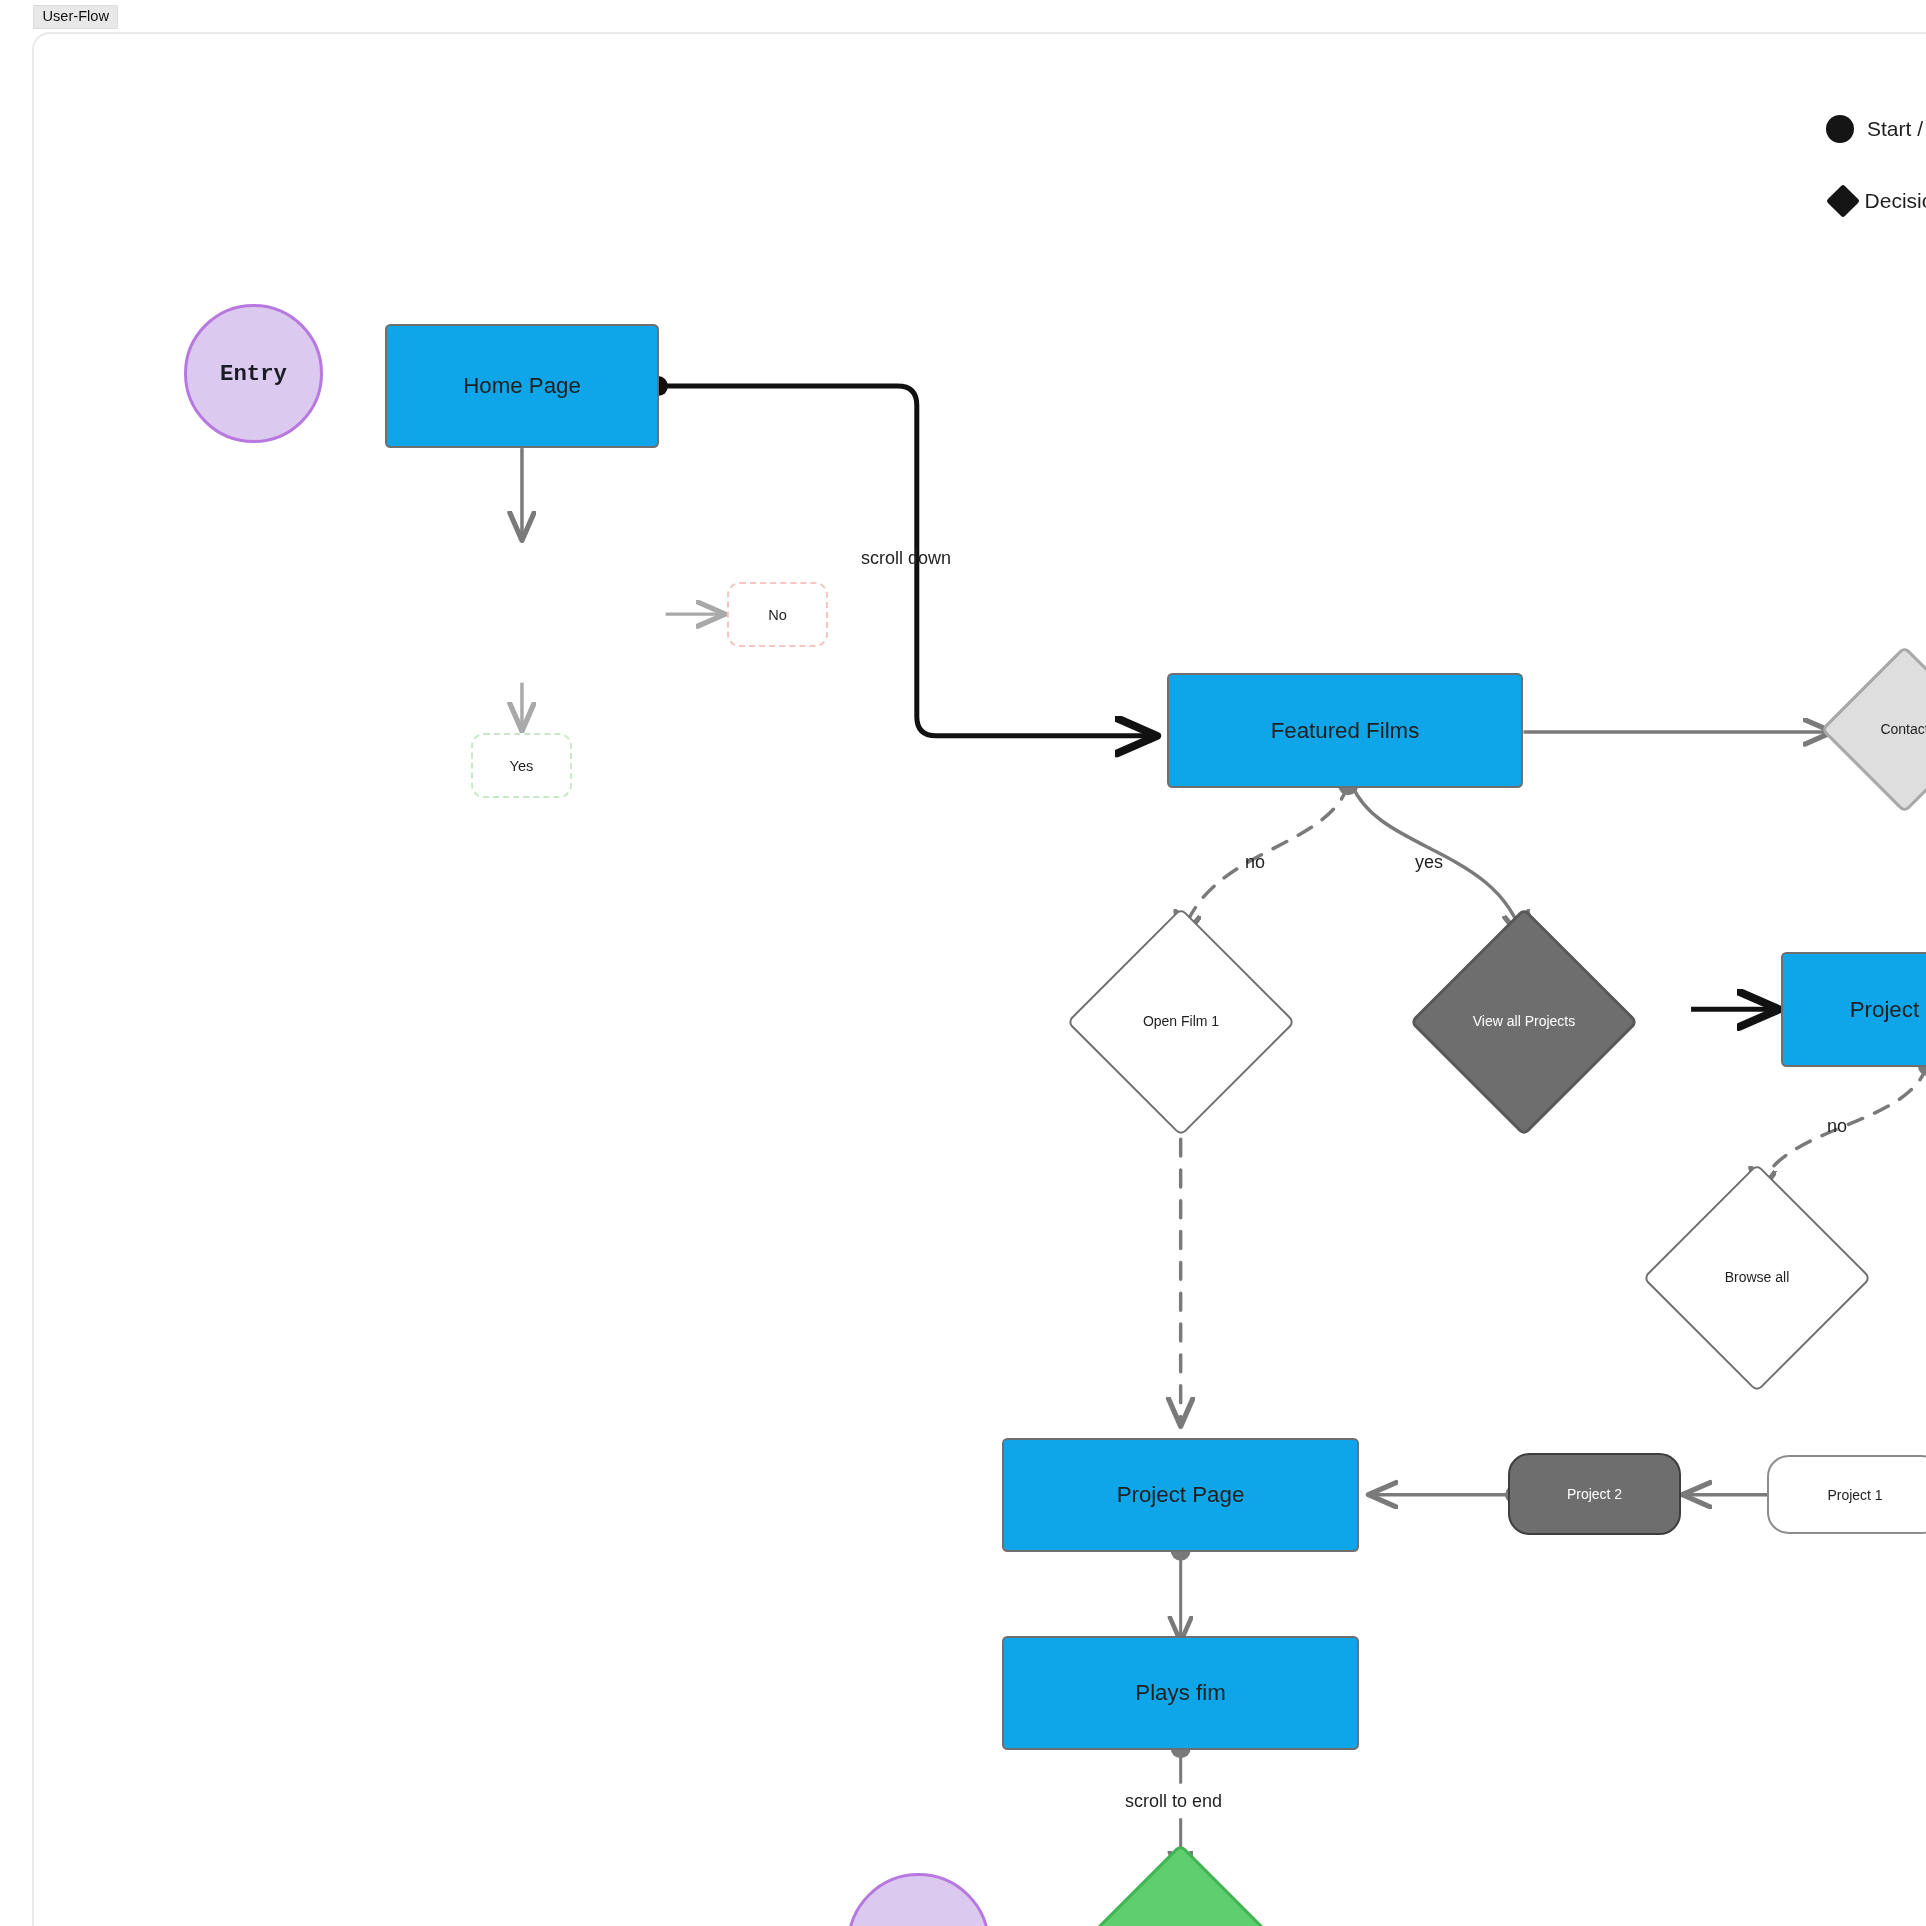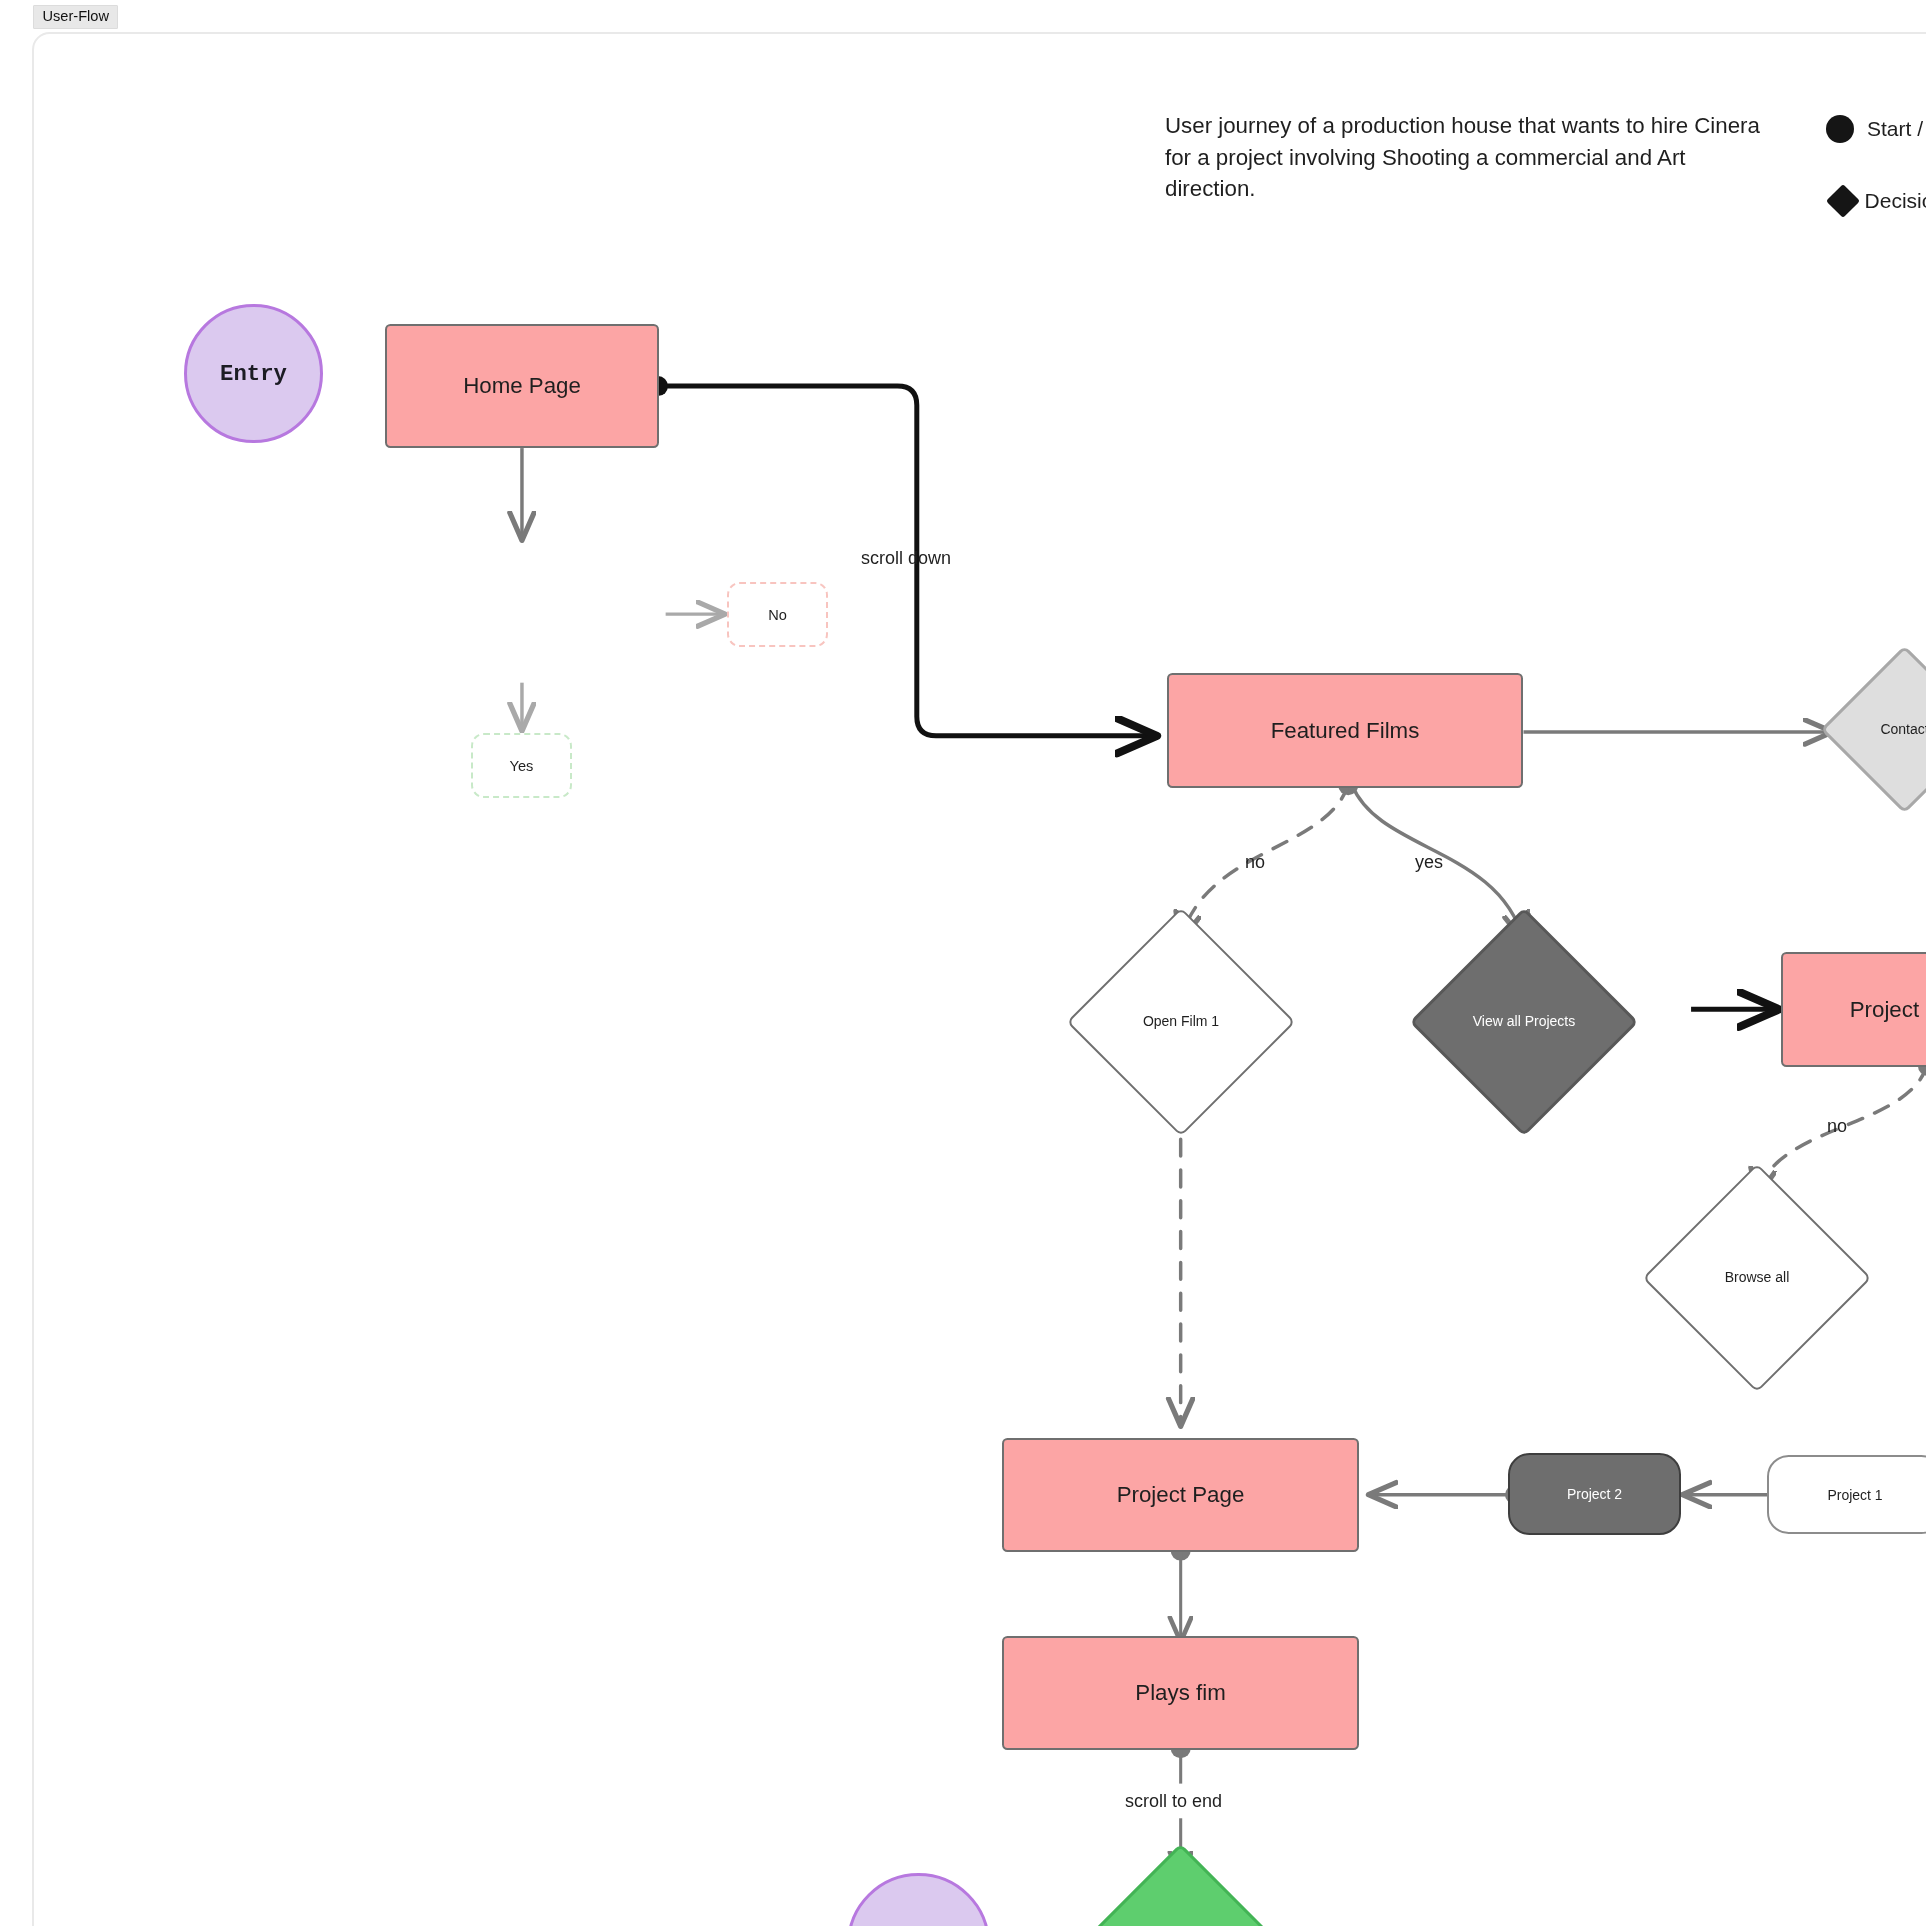--- a/index.html
+++ b/index.html
@@ -19,21 +19,21 @@
   }
 
   
   #edges{position:absolute;left:0;top:0;width:2490px;height:2182px;pointer-events:none;}
 
   
   .node{position:absolute;box-sizing:border-box;display:flex;align-items:center;justify-content:center;text-align:center;}
 
   
   .rect{
-    background:#fca5a5;border:2.3px solid #6f6f6f;border-radius:5.4px;
+    background:#0ea5e9;border:2.3px solid #6f6f6f;border-radius:5.4px;
     color:#1f1f1f;font-size:22.3px;font-weight:400;
   }
 
   
   .pill{border-radius:21.6px;font-size:14px;}
   .pill-dark{background:#6e6e6e;border:2.7px solid #3e3e3e;color:#ffffff;}
   .pill-light{background:#ffffff;border:2.3px solid #8c8c8c;color:#1f1f1f;}
 
   
   .chip{border-radius:13px;font-size:14.6px;background:#ffffff;}
@@ -147,21 +147,20 @@
     <path d="M3065,4025 L3065,4260" fill="none" stroke="#7a7a7a" stroke-width="8" marker-end="url(#ah)"></path>
 
     <circle cx="3065" cy="4538" r="26" fill="#7a7a7a"></circle>
     <path d="M3065,4538 L3065,4630" fill="none" stroke="#7a7a7a" stroke-width="8"></path>
     <path d="M3065,4720 L3065,4870" fill="none" stroke="#7a7a7a" stroke-width="8" marker-end="url(#ah)"></path>
 
     <circle cx="2880" cy="5048" r="26" fill="#7a7a7a"></circle>
     <path d="M2880,5048 L2625,5048" fill="none" stroke="#7a7a7a" stroke-width="9" marker-end="url(#ah)"></path>
   </svg>
 
-  <div id="desc">User journey of a production house that wants to hire Cinera for a project involving Shooting a commercial and Art direction.</div>
 
   <div id="legend">
     <div class="legend-row" style="left:0px;top:7px;">
       <span class="lg-circle"></span>
       <span class="lg-label">Start / End</span>
     </div>
 
     <div class="legend-row" style="left:0px;top:76px;">
       <span class="lg-diamond-wrap">
           <span class="lg-diamond"></span>

